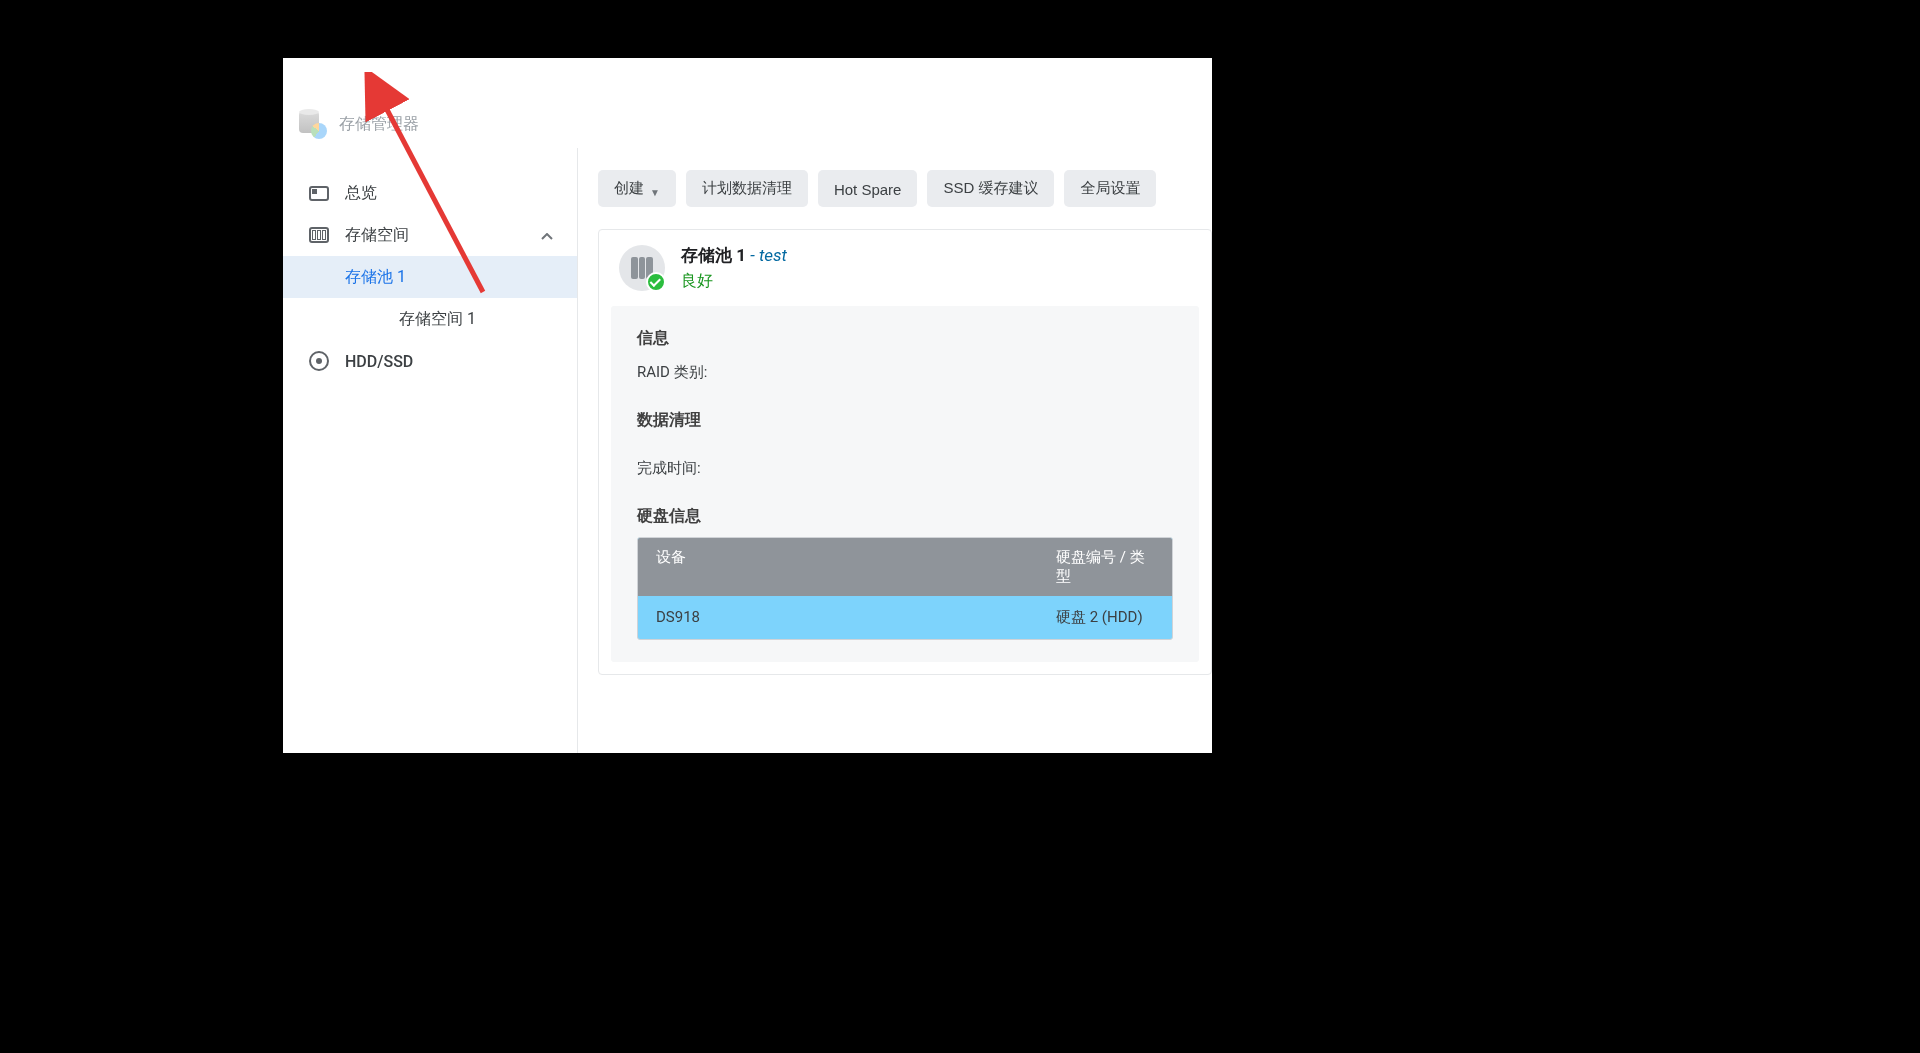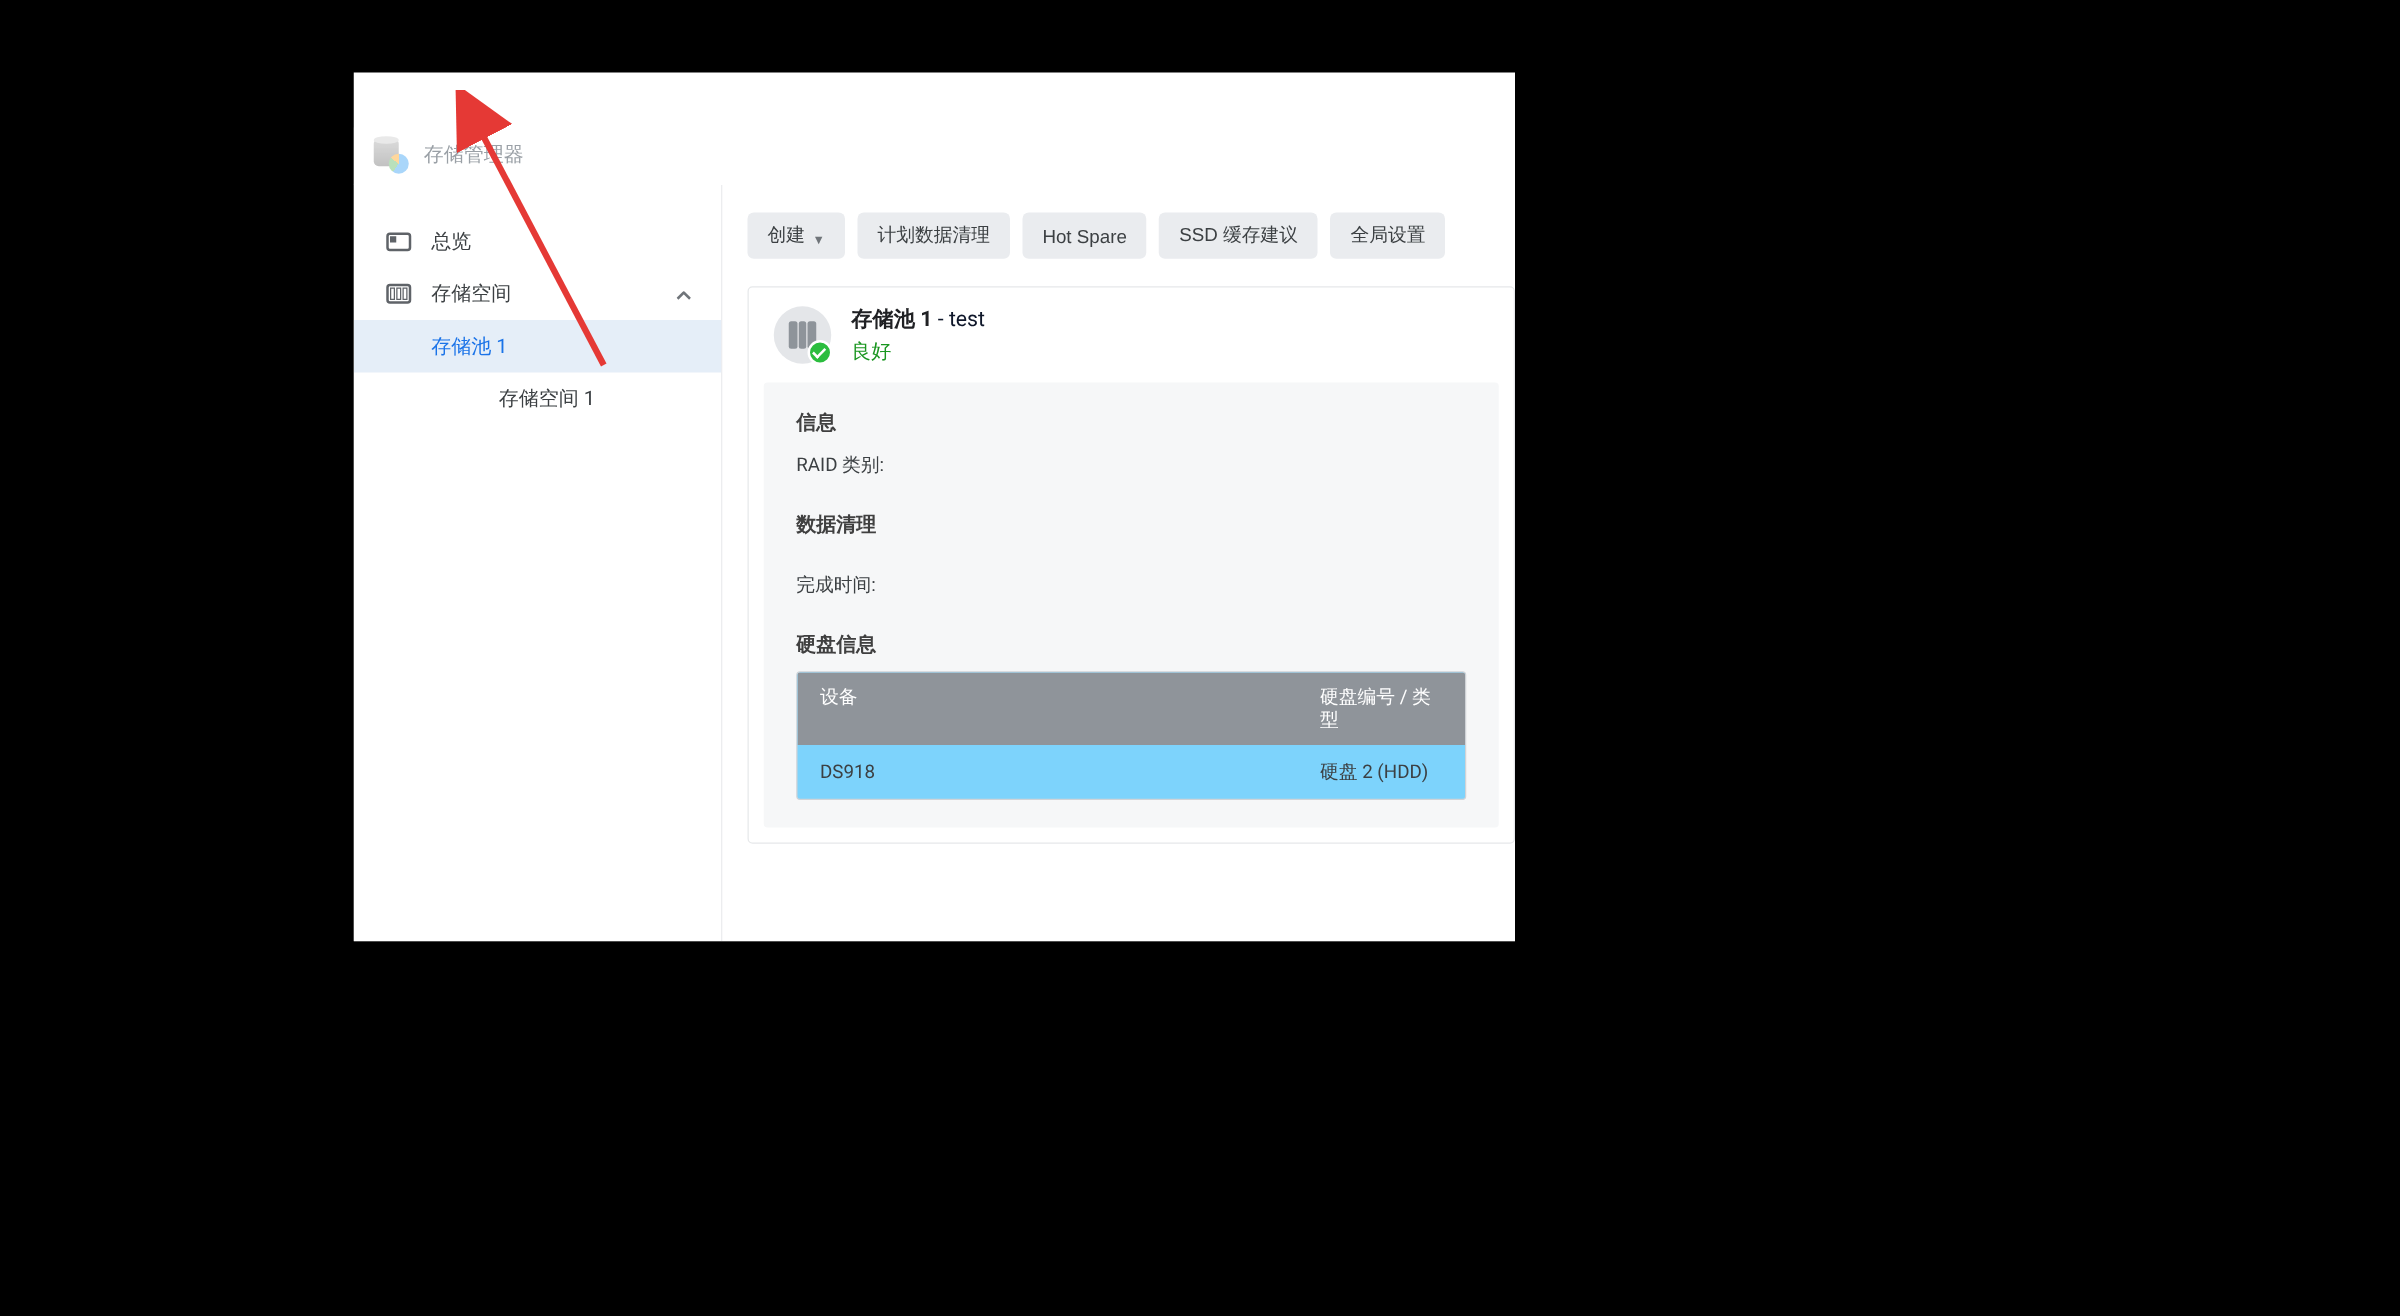--- a/index.html
+++ b/index.html
@@ -328,22 +328,23 @@
     .pool-title-row {
       display: flex;
       flex-direction: column;
       gap: 4px;
     }
     .pool-title {
       font-size: 17px;
       color: #202124;
     }
     .pool-title .suffix {
-      color: #0f172a;
+      color: #0369a1;
       font-weight: 400;
+      font-style: italic;
     }
     .pool-status {
       font-size: 16px;
       color: #1a9620;
     }
     .pool-body {
       background: #f6f7f8;
       padding: 22px 26px;
       margin: 0 12px 12px 12px;
       border-radius: 3px;
@@ -451,20 +452,26 @@
             <svg width="12" height="8" viewBox="0 0 12 8">
                 <path d="M1 6 L6 1 L11 6" stroke="#70757a" stroke-width="2" fill="none"></path>
               </svg>
           </span>
         </div>
         <div class="sidebar-item sidebar-sub selected">
           <span>存储池 1</span>
         </div>
         <div class="sidebar-item sidebar-sub2">
           <span>存储空间 1</span>
+        </div>
+        <div class="sidebar-item root">
+          <span class="icon-slot">
+            <span class="hdd-icon"></span>
+          </span>
+          <span>HDD/SSD</span>
         </div>
       </div>
 
       <div class="main-content">
         <div class="toolbar">
           <button class="btn">
             <span>创建</span>
             <span class="caret">▼</span>
           </button>
           <button class="btn">

